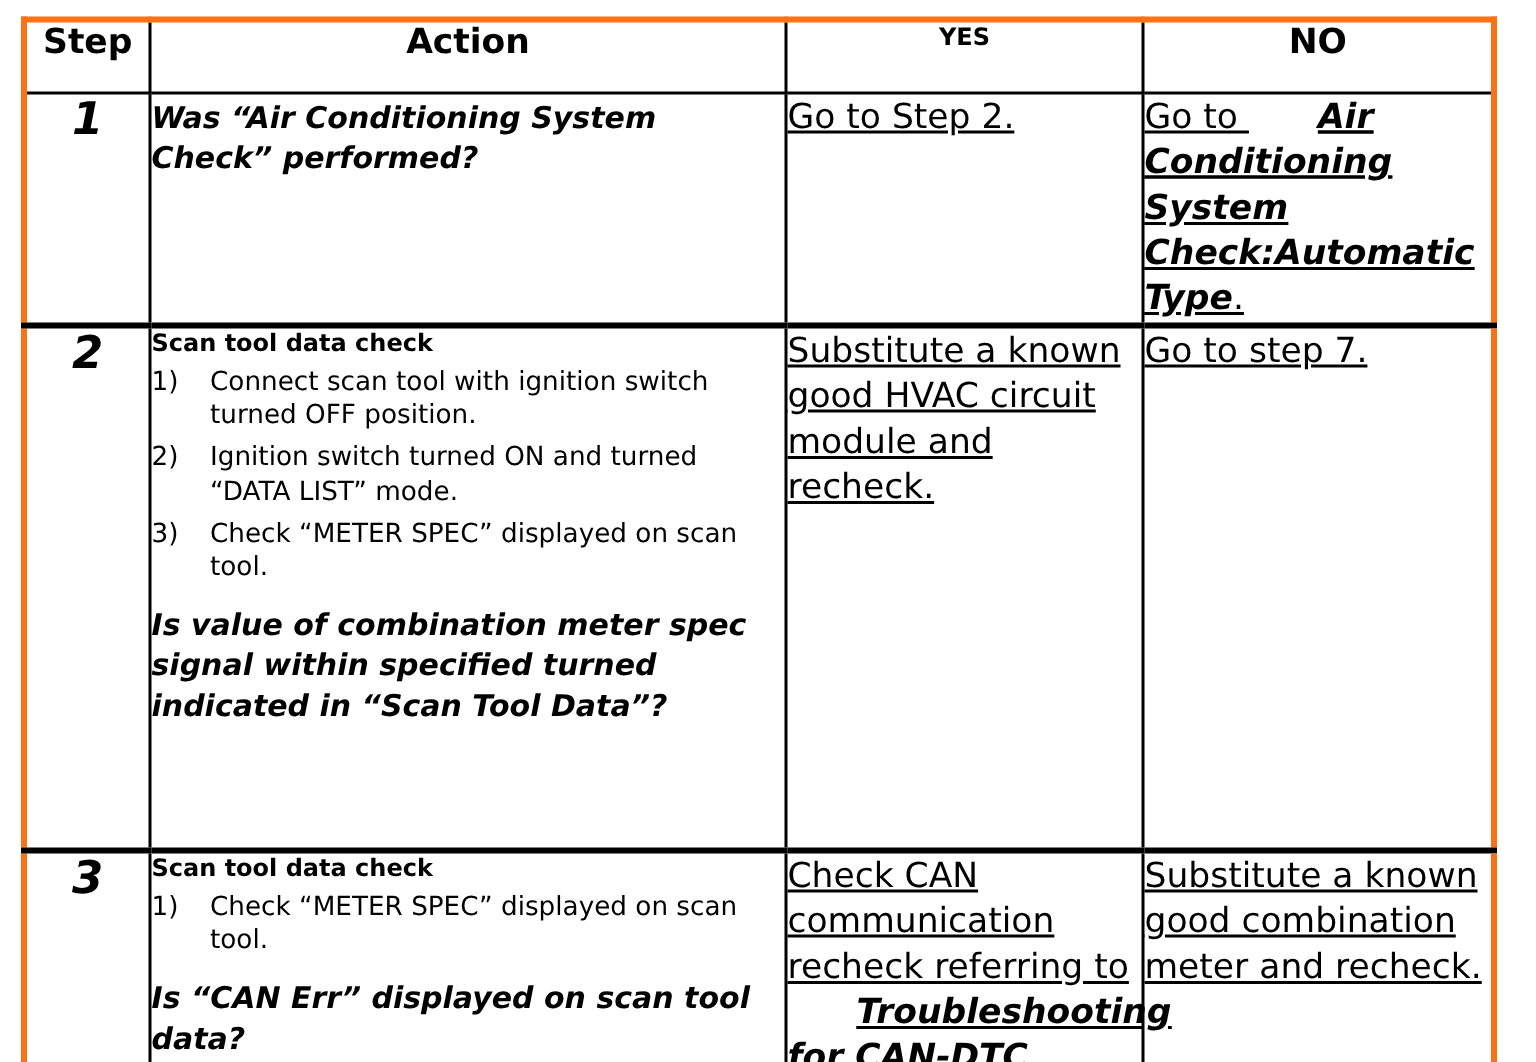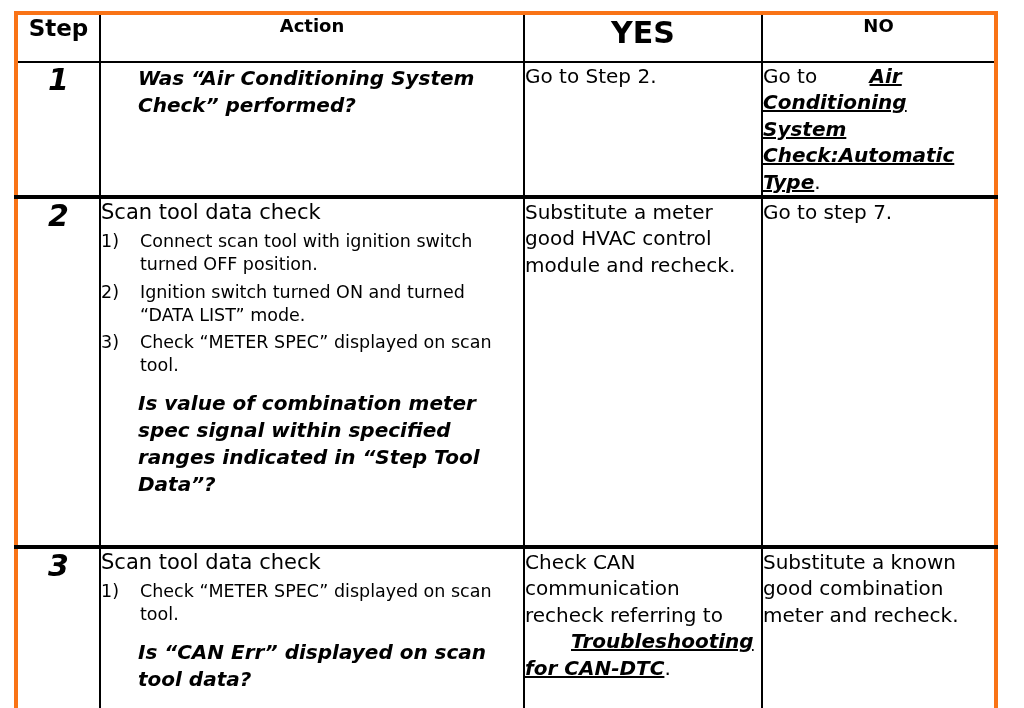--- a/index.html
+++ b/index.html
@@ -54,59 +54,59 @@
 
   
   thead th {
     height: 46px;
     text-align: center;
     vertical-align: middle;
     font-weight: bold;
     border-bottom: 4px solid #000000;
   }
   .th-step   { font-size: 23px; letter-spacing: 0px; }
-  .th-action { font-size: 18px; }
-  .th-yes    { font-size: 30px; }
-  .th-no     { font-size: 18px; }
+  .th-action { font-size: 23px; }
+  .th-yes    { font-size: 16px; }
+  .th-no     { font-size: 23px; }
 
   
   .cell-step {
     text-align: center;
     padding-top: 8px;
   }
   .step-num {
     font-size: 30px;
     font-weight: bold;
     font-style: italic;
     line-height: 1.1;
     display: block;
   }
 
   .cell-action {
     padding: 8px 10px 10px 10px;
   }
   .cell-yes,
   .cell-no {
     padding: 8px 8px 10px 9px;
-    font-size: 20px;
+    font-size: 23px;
     line-height: 1.32;
+    text-decoration: underline;
   }
 
   
   .q-bold-italic {
     font-weight: bold;
     font-style: italic;
     font-size: 20px;
     line-height: 1.35;
     margin: 2px 0 0 0;
-    padding-left: 37px;
   }
   .action-title {
-    font-weight: normal;
-    font-size: 21px;
+    font-weight: bold;
+    font-size: 16px;
     line-height: 1.3;
     margin: 0 0 4px 0;
   }
   ol.steps-list {
     list-style: none;
     margin: 0 0 0 0;
     padding: 0;
   }
   ol.steps-list li {
     position: relative;
@@ -193,24 +193,24 @@
             <li>
               <span class="li-num">1)</span><span>Connect scan tool with ignition switch turned OFF position.</span>
             </li>
             <li>
               <span class="li-num">2)</span><span>Ignition switch turned ON and turned “DATA LIST” mode.</span>
             </li>
             <li>
               <span class="li-num">3)</span><span>Check “METER SPEC” displayed on scan tool.</span>
             </li>
           </ol>
-          <p class="q-bold-italic q-after-list">Is value of combination meter spec signal within specified ranges indicated in “Step Tool Data”?</p>
+          <p class="q-bold-italic q-after-list">Is value of combination meter spec signal within specified turned indicated in “Scan Tool Data”?</p>
         </td>
         <td class="cell-yes">
-          <span>Substitute a meter good HVAC control module and recheck.</span>
+          <span>Substitute a known good HVAC circuit module and recheck.</span>
         </td>
         <td class="cell-no">
           <span>Go to step 7.</span><span class="ref"></span><span></span>
         </td>
       </tr>
 
       <tr class="row-3">
         <td class="cell-step">
           <span class="step-num">3</span>
         </td>

